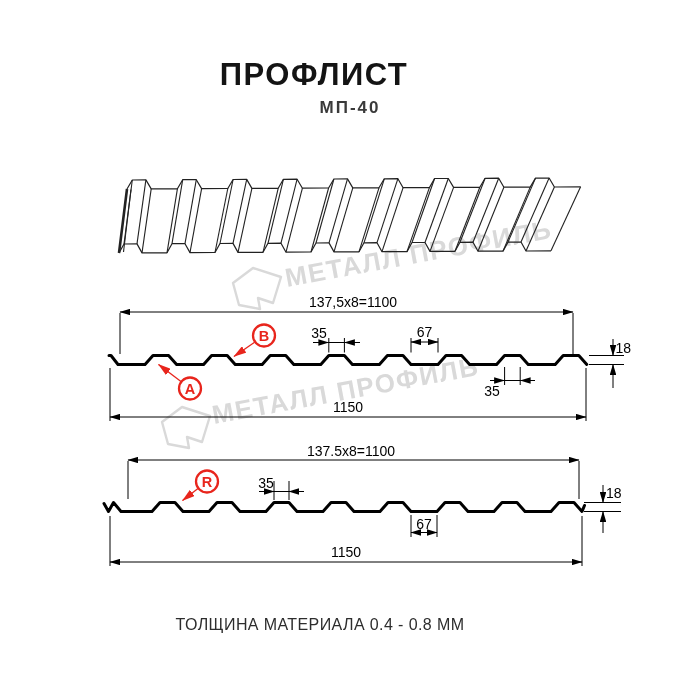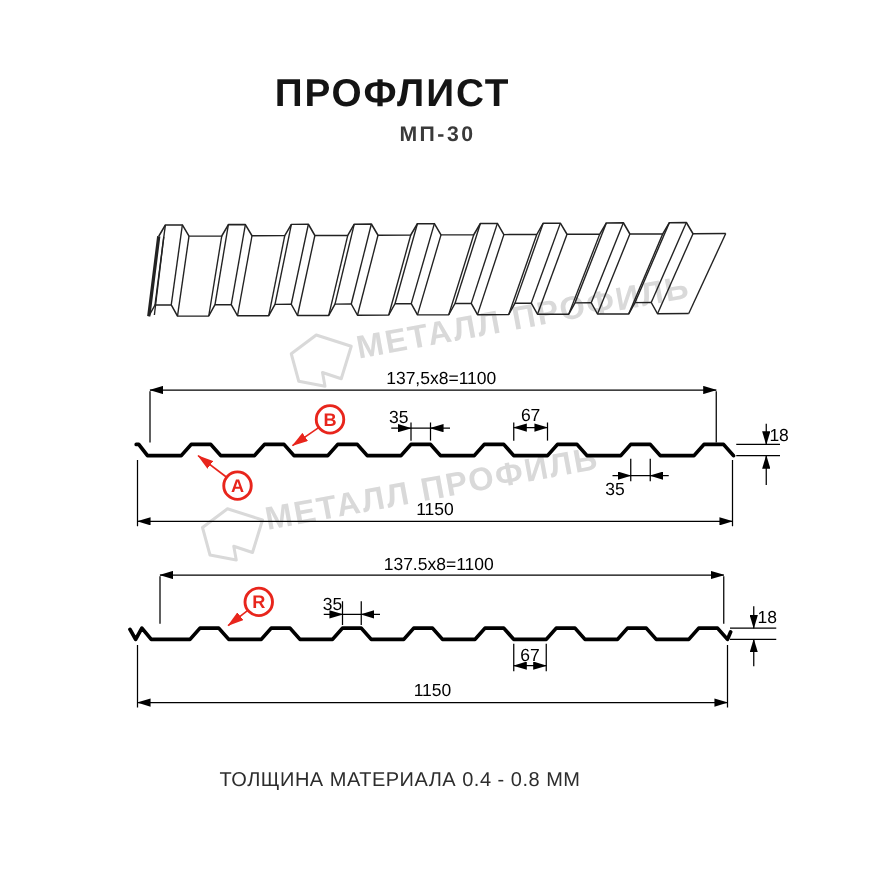--- a/index.html
+++ b/index.html
@@ -24,21 +24,21 @@
   .redtxt{fill:#e8251c;font-size:14.5px;font-weight:600;font-family:"Liberation Sans",sans-serif;}
   .wmtxt{fill:#d9d9d9;font-size:26px;font-weight:700;letter-spacing:1.5px;font-family:"Liberation Sans",sans-serif;}
   .dim{stroke:#000;stroke-width:1;fill:none;}
   .prof{stroke:#000;stroke-width:3;fill:none;stroke-linejoin:round;stroke-linecap:round;}
   .red{stroke:#e8251c;fill:none;}
 </style>
 </head>
 <body>
 
 <div class="title">ПРОФЛИСТ</div>
-<div class="subtitle">МП-30</div>
+<div class="subtitle">МП-40</div>
 
 <svg class="drawing" width="700" height="700" viewBox="0 0 700 700">
   <defs>
     <marker id="arw" viewBox="0 0 10 6" refX="9.5" refY="3" markerWidth="11" markerHeight="6.6" orient="auto-start-reverse">
         <path d="M0,0 L10,3 L0,6 Z" fill="#000"></path>
       </marker>
     <marker id="arwR" viewBox="0 0 10 6" refX="9.5" refY="3" markerWidth="10" markerHeight="6" orient="auto-start-reverse">
         <path d="M0,0 L10,3 L0,6 Z" fill="#e8251c"></path>
       </marker>
   </defs>

